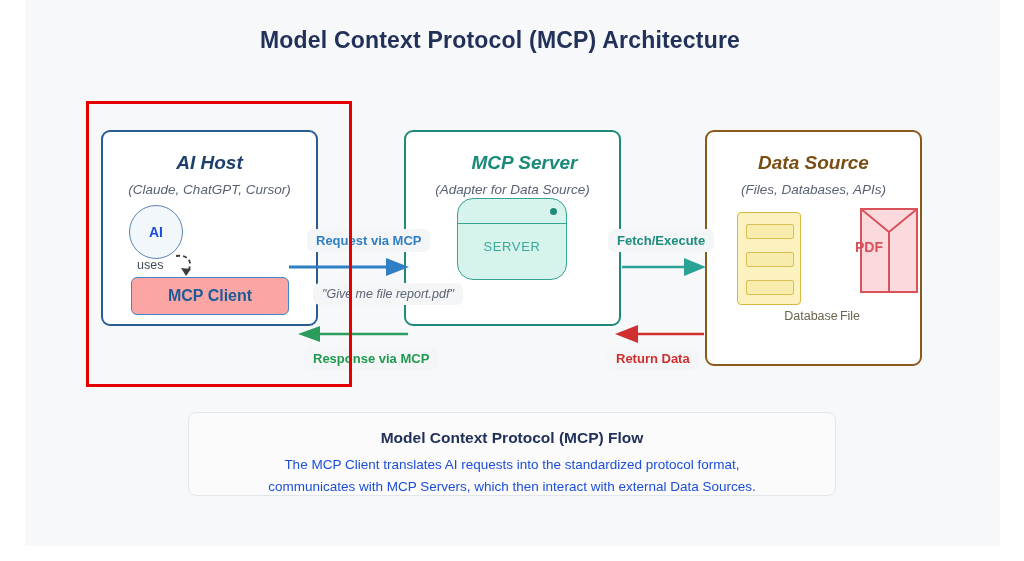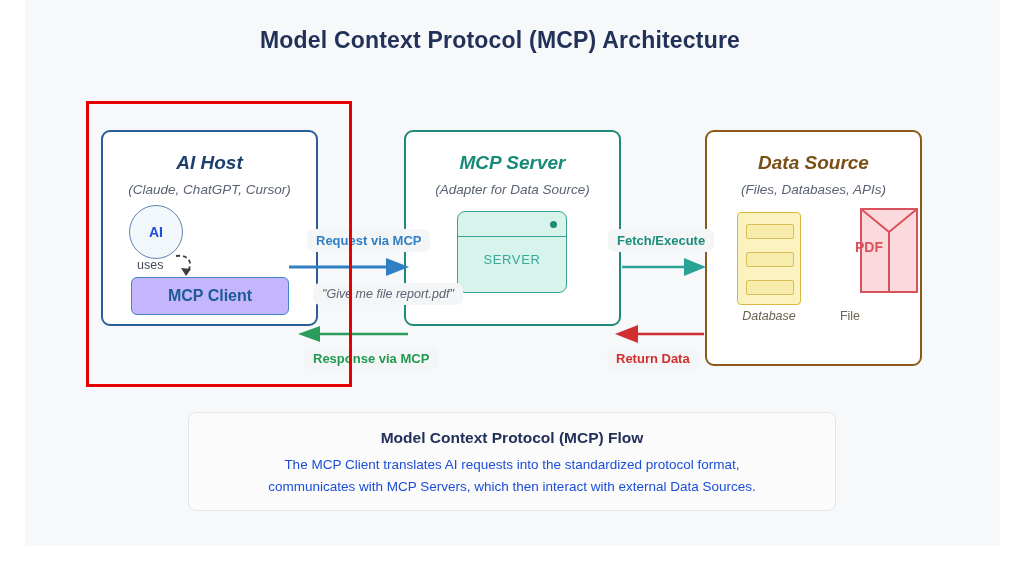--- a/index.html
+++ b/index.html
@@ -35,51 +35,51 @@
   }
   .node-sub{
     position:absolute;left:0;top:50px;width:100%;
     text-align:center;font-size:13.5px;color:#596273;
   }
 
   #host-box{left:101px;top:130px;width:217px;height:196px;border:2px solid #2a5d96;}
   #host-box .node-title{color:#1c3f6e;}
 
   #server-box{left:404px;top:130px;width:217px;height:196px;border:2px solid #1f8a7a;}
-  #server-box .node-title{color:#188a78;}
+  #server-box .node-title{color:#188a78;padding-left:12px;}
 
   #data-box{left:705px;top:130px;width:217px;height:236px;border:2px solid #8a5a1b;}
   #data-box .node-title{color:#7a4f16;}
 
   
   .ai-circle{
     position:absolute;left:129px;top:205px;width:54px;height:54px;
     border-radius:50%;background:#f2f7fc;border:1.6px solid #5b83b5;
     display:flex;align-items:center;justify-content:center;
     font-size:14px;font-weight:bold;color:#1d4ed8;
     box-sizing:border-box;
   }
   .uses-label{
     position:absolute;left:137px;top:258px;
     font-size:12.5px;color:#444c58;
   }
   .uses-arc{position:absolute;left:168px;top:252px;width:40px;height:34px;}
 
   .mcp-client{
     position:absolute;left:131px;top:277px;width:158px;height:38px;
-    background:#c4b5fd;border:1.6px solid #3f86c9;border-radius:6px;
+    background:#fca5a5;border:1.6px solid #3f86c9;border-radius:6px;
     display:flex;align-items:center;justify-content:center;
     font-size:16px;font-weight:bold;color:#1d5b96;
     box-sizing:border-box;
   }
 
   
   .server-icon{
-    position:absolute;left:457px;top:211px;width:110px;height:82px;
-    background:#d6f3ec;border:1.6px solid #37a394;border-radius:8px;
+    position:absolute;left:457px;top:198px;width:110px;height:82px;
+    background:#d6f3ec;border:1.6px solid #37a394;border-radius:16px;
     box-sizing:border-box;
   }
   .server-icon .bar{
     position:absolute;left:0;top:0;width:100%;height:25px;
     border-bottom:1.6px solid #37a394;box-sizing:border-box;
   }
   .server-icon .dot{
     position:absolute;right:9px;top:9px;width:7px;height:7px;
     border-radius:50%;background:#1f8a7a;
   }
@@ -96,21 +96,21 @@
   }
   .db-icon .row{
     position:absolute;left:8px;width:48px;height:15px;
     background:#f7ecab;border:1.4px solid #d8bf55;box-sizing:border-box;border-radius:2px;
   }
   .db-icon .r1{top:11px;} .db-icon .r2{top:39px;} .db-icon .r3{top:67px;}
   .icon-caption{
     position:absolute;width:120px;text-align:center;
     font-size:12.5px;color:#6b6350;
   }
-  #db-caption{left:709px;top:309px;font-style:italic;}
+  #db-caption{left:751px;top:309px;}
   #file-caption{left:790px;top:309px;}
 
   .pdf-icon{
     position:absolute;left:820px;top:208px;width:58px;height:85px;padding-left:40px;
   }
   .pdf-icon .lbl{
     position:absolute;left:0;top:31px;width:100%;text-align:center;
     font-size:14px;font-weight:bold;color:#d8515b;
   }
 
@@ -128,21 +128,21 @@
   #label-return{left:607px;top:347px;color:#cf2f2f;}
 
   
   .highlight-rect{
     position:absolute;left:86px;top:101px;width:266px;height:286px;
     border:3px solid #e60000;box-sizing:border-box;
   }
 
   
   .flow-card{
-    position:absolute;left:188px;top:412px;width:648px;height:99px;
+    position:absolute;left:188px;top:412px;width:648px;height:84px;
     background:#fbfbfc;border:1px solid #e2e5ea;border-radius:8px;
     box-sizing:border-box;
   }
   .flow-card-title{
     position:absolute;left:0;top:16px;width:100%;text-align:center;
     font-size:15.5px;font-weight:bold;color:#223159;
   }
   .flow-card-line{
     position:absolute;left:0;width:100%;text-align:center;
     font-size:13.5px;color:#1d4ed8;

